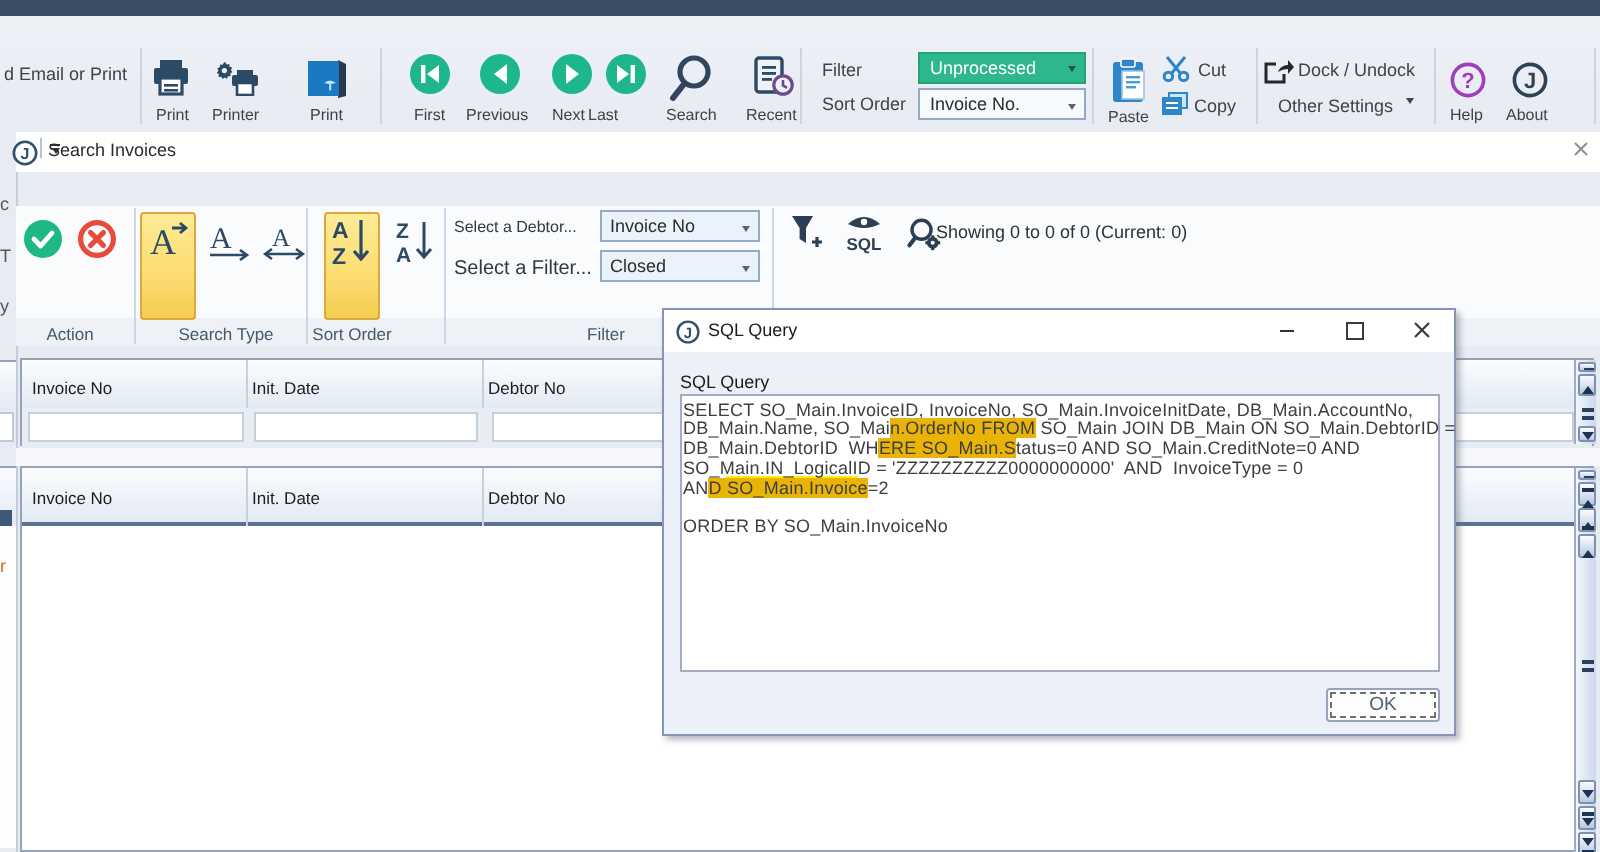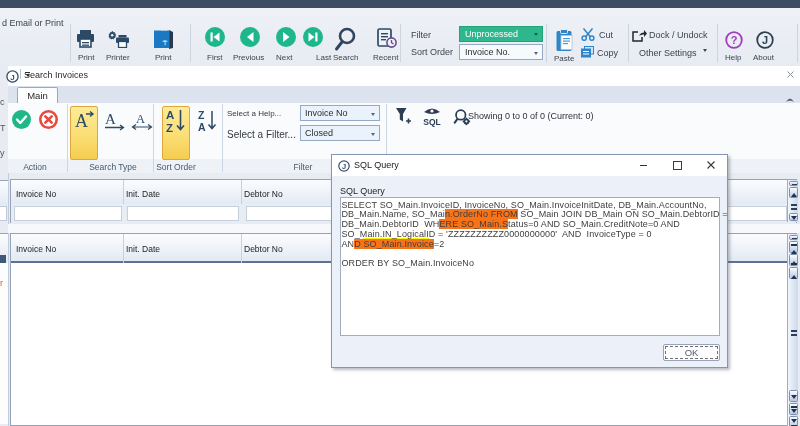--- a/index.html
+++ b/index.html
@@ -24,28 +24,28 @@
 .colv{position:absolute;top:0;width:1px;background:#c7d0de}
 
 .sbar{position:absolute;width:11px;background:linear-gradient(90deg,#f2f6fb,#ccd8ea);border-left:1px solid #9fadc4}
 .sbtn{position:absolute;left:0.5px;width:9.5px;height:10px;background:linear-gradient(#fafcfe,#b9c9e2);border:1px solid #7e90b0;border-radius:1.5px}
 .tri{position:absolute;width:0;height:0}
 
 #dlg{position:absolute;left:331px;top:154px;width:397px;height:214px;background:#ecf0f8;border:1px solid #8695b5;box-shadow:2px 2px 3px rgba(95,105,120,.45)}
 #dtitle{position:absolute;left:0;top:0;width:100%;height:21px;background:#fff}
 #dtext{position:absolute;left:8px;top:42px;width:380px;height:139px;background:#fff;border:1px solid #a3adbd}
 #sqlpre{position:absolute;left:0.5px;top:2.5px;font-family:"Liberation Sans",sans-serif;font-size:9px;line-height:9.8px;color:#3e3e3e;letter-spacing:0.12px;white-space:pre}
-mark{background:#f97316;color:inherit}
+mark{background:#eab308;color:inherit}
 #okbtn{position:absolute;left:331px;top:189px;width:57px;height:17px;background:#fdfdfe;border:1px solid #98a3b8;border-radius:2px;outline:1px dashed #707070;outline-offset:-3px;font-size:9.5px;color:#4f6079;text-align:center;line-height:15px}
 </style></head>
 <body>
 <div id="topbar"></div>
 <div id="toolbar"></div>
 
-<div class="lbl" style="left:2px;top:18px;font-size:9px">d Email or Print</div>
+<div class="lbl" style="left:2px;top:32px;font-size:9px">d Email or Print</div>
 <div class="sep" style="left:70px;top:24px;height:38px"></div>
 <div class="sep" style="left:190px;top:24px;height:38px"></div>
 <div class="sep" style="left:400px;top:24px;height:38px"></div>
 <div class="sep" style="left:546px;top:24px;height:38px"></div>
 <div class="sep" style="left:628px;top:24px;height:38px"></div>
 <div class="sep" style="left:717px;top:24px;height:38px"></div>
 <div class="sep" style="left:797px;top:24px;height:38px"></div>
 
 <svg class="abs" style="left:76px;top:30px" width="19" height="18" viewBox="0 0 19 18">
  <rect x="4" y="0" width="11" height="4" fill="#2c4a66"></rect>
@@ -93,21 +93,21 @@
 <svg class="abs" style="left:276px;top:27px" width="20" height="20" viewBox="0 0 20 20">
     <circle cx="10" cy="10" r="10" fill="#1db78b"></circle>
     <path d="M7 5 L13.5 10 L7 15 Z" fill="#fff"></path>
   </svg>
 <div class="lbl" style="left:276px;top:53px">Next</div>
 <svg class="abs" style="left:303px;top:27px" width="20" height="20" viewBox="0 0 20 20">
     <circle cx="10" cy="10" r="10" fill="#1db78b"></circle>
     <path d="M5.5 5.5 L11.5 10 L5.5 14.5 Z" fill="#fff"></path>
     <rect x="12.3" y="5.5" width="2.2" height="9" fill="#fff"></rect>
   </svg>
-<div class="lbl" style="left:316px;top:53px">Last</div>
+<div class="lbl" style="left:294px;top:53px">Last</div>
 <svg class="abs" style="left:333px;top:26px" width="26" height="26" viewBox="0 0 26 26">
     <circle cx="14" cy="10" r="7" fill="none" stroke="#31455e" stroke-width="2.6"></circle>
     <line x1="9" y1="16" x2="3.5" y2="23" stroke="#31455e" stroke-width="3" stroke-linecap="round"></line>
   </svg>
 <div class="lbl" style="left:333px;top:53px">Search</div>
 <svg class="abs" style="left:377px;top:28px" width="21" height="21" viewBox="0 0 21 21">
  <rect x="1" y="1" width="13" height="17" rx="1.5" fill="#eef1f6" stroke="#2c4a66" stroke-width="1.7"></rect>
  <rect x="4" y="5" width="7" height="1.4" fill="#2c4a66"></rect>
     <rect x="4" y="8" width="7" height="1.4" fill="#2c4a66"></rect>
     <rect x="4" y="11" width="5" height="1.4" fill="#2c4a66"></rect>
@@ -184,26 +184,20 @@
         <text x="6.5" y="9.6" font-size="8" font-weight="bold" fill="#31506e" text-anchor="middle" font-family="Liberation Sans">J</text>
       </svg>
     <div class="abs" style="left:12px;top:3px;width:1px;height:10px;background:#b9c2cf"></div>
     <div class="abs" style="left:17px;top:6px;width:4.5px;height:1px;background:#333"></div>
     <div class="abs" style="left:17.5px;top:8px;width:0;height:0;border:2px solid transparent;border-top:3px solid #333"></div>
     <div class="abs" style="left:16px;top:4px;width:784px;font-size:9px;color:#2b2b2b">Search Invoices</div>
     <svg class="abs" style="left:778.5px;top:5px" width="7" height="7" viewBox="0 0 7 7">
         <path d="M0.5 0.5 L6.5 6.5 M6.5 0.5 L0.5 6.5" stroke="#8a8f96" stroke-width="1"></path>
       </svg>
   </div>
-  <div id="tabrow">
-    <div class="abs" style="left:9px;top:1px;width:41px;height:17px;background:#fcfdfe;border:1px solid #9aa9c3;border-bottom:none;border-radius:2px 2px 0 0;font-size:9.5px;color:#2b2b2b;text-align:center;line-height:16px">Main</div>
-    <div class="abs" style="left:776px;top:4px;width:12px;height:9px"><svg width="12" height="9" viewBox="0 0 12 9">
-          <path d="M2 7 Q6 0 10 7 Q6 4.5 2 7 Z" fill="#5a646f"></path>
-        </svg></div>
-  </div>
   <div id="ribbon">
     <div class="abs" style="left:0;top:56px;width:792px;height:13.5px;background:#eef2f7"></div>
 
     <svg class="abs" style="left:4px;top:7px" width="19" height="19" viewBox="0 0 19 19">
         <circle cx="9.5" cy="9.5" r="9.5" fill="#1eb887"></circle>
         <path d="M5 9.5 L8.3 13 L14 6.5" fill="none" stroke="#fff" stroke-width="2.4" stroke-linecap="round" stroke-linejoin="round"></path>
       </svg>
     <svg class="abs" style="left:31px;top:7px" width="19" height="19" viewBox="0 0 19 19">
         <circle cx="9.5" cy="9.5" r="8.2" fill="#fff" stroke="#e84a3d" stroke-width="2.6"></circle>
         <path d="M6.3 6.3 L12.7 12.7 M12.7 6.3 L6.3 12.7" stroke="#e84a3d" stroke-width="2.6" stroke-linecap="round"></path>
@@ -228,21 +222,21 @@
         <text x="1" y="11" font-size="11.5" font-weight="bold" fill="#2c4a66" font-family="Liberation Sans">A</text>
         <text x="1" y="24" font-size="11.5" font-weight="bold" fill="#2c4a66" font-family="Liberation Sans">Z</text>
         <path d="M15.5 2 v19 m-3.5 -3.5 l3.5 4 l3.5 -4" stroke="#2c4a66" stroke-width="1.6" fill="none"></path>
       </svg>
     <svg class="abs" style="left:189px;top:6px" width="24" height="26" viewBox="0 0 24 26">
         <text x="1" y="10" font-size="10.5" font-weight="bold" fill="#2c4a66" font-family="Liberation Sans">Z</text>
         <text x="1" y="22" font-size="10.5" font-weight="bold" fill="#2c4a66" font-family="Liberation Sans">A</text>
         <path d="M15 2 v17 m-3.5 -3.5 l3.5 4 l3.5 -4" stroke="#2c4a66" stroke-width="1.5" fill="none"></path>
       </svg>
 
-    <div class="abs" style="left:219px;top:6px;font-size:8px;color:#33383f">Select a Help...</div>
+    <div class="abs" style="left:219px;top:6px;font-size:8px;color:#33383f">Select a Debtor...</div>
     <div class="abs" style="left:292px;top:2px;width:80px;height:16px;background:#eaf2fb;border:1px solid #94a9c6;font-size:9px;color:#2c2c2c;line-height:15px;padding-left:4px">Invoice No<span style="position:absolute;right:4px;top:6.5px;width:0;height:0;border:2.5px solid transparent;border-top:3px solid #5a6676"></span></div>
     <div class="abs" style="left:219px;top:26px;font-size:10px;color:#33383f">Select a Filter...</div>
     <div class="abs" style="left:292px;top:22px;width:80px;height:16px;background:#eaf2fb;border:1px solid #94a9c6;font-size:9px;color:#2c2c2c;line-height:15px;padding-left:4px">Closed<span style="position:absolute;right:4px;top:6.5px;width:0;height:0;border:2.5px solid transparent;border-top:3px solid #5a6676"></span></div>
 
     <svg class="abs" style="left:386px;top:4px" width="20" height="20" viewBox="0 0 20 20">
         <path d="M2 1 H12.5 L9 7 V14.5 L5.8 12.5 V7 Z" fill="#2c3e54"></path>
         <path d="M14.5 11.5 v5 M12 14 h5" stroke="#2c3e54" stroke-width="1.6"></path>
       </svg>
     <svg class="abs" style="left:412px;top:3px" width="24" height="21" viewBox="0 0 24 21">
         <path d="M4 6 Q12 -1 20 6 Q12 10 4 6" fill="#2c3e54"></path>

